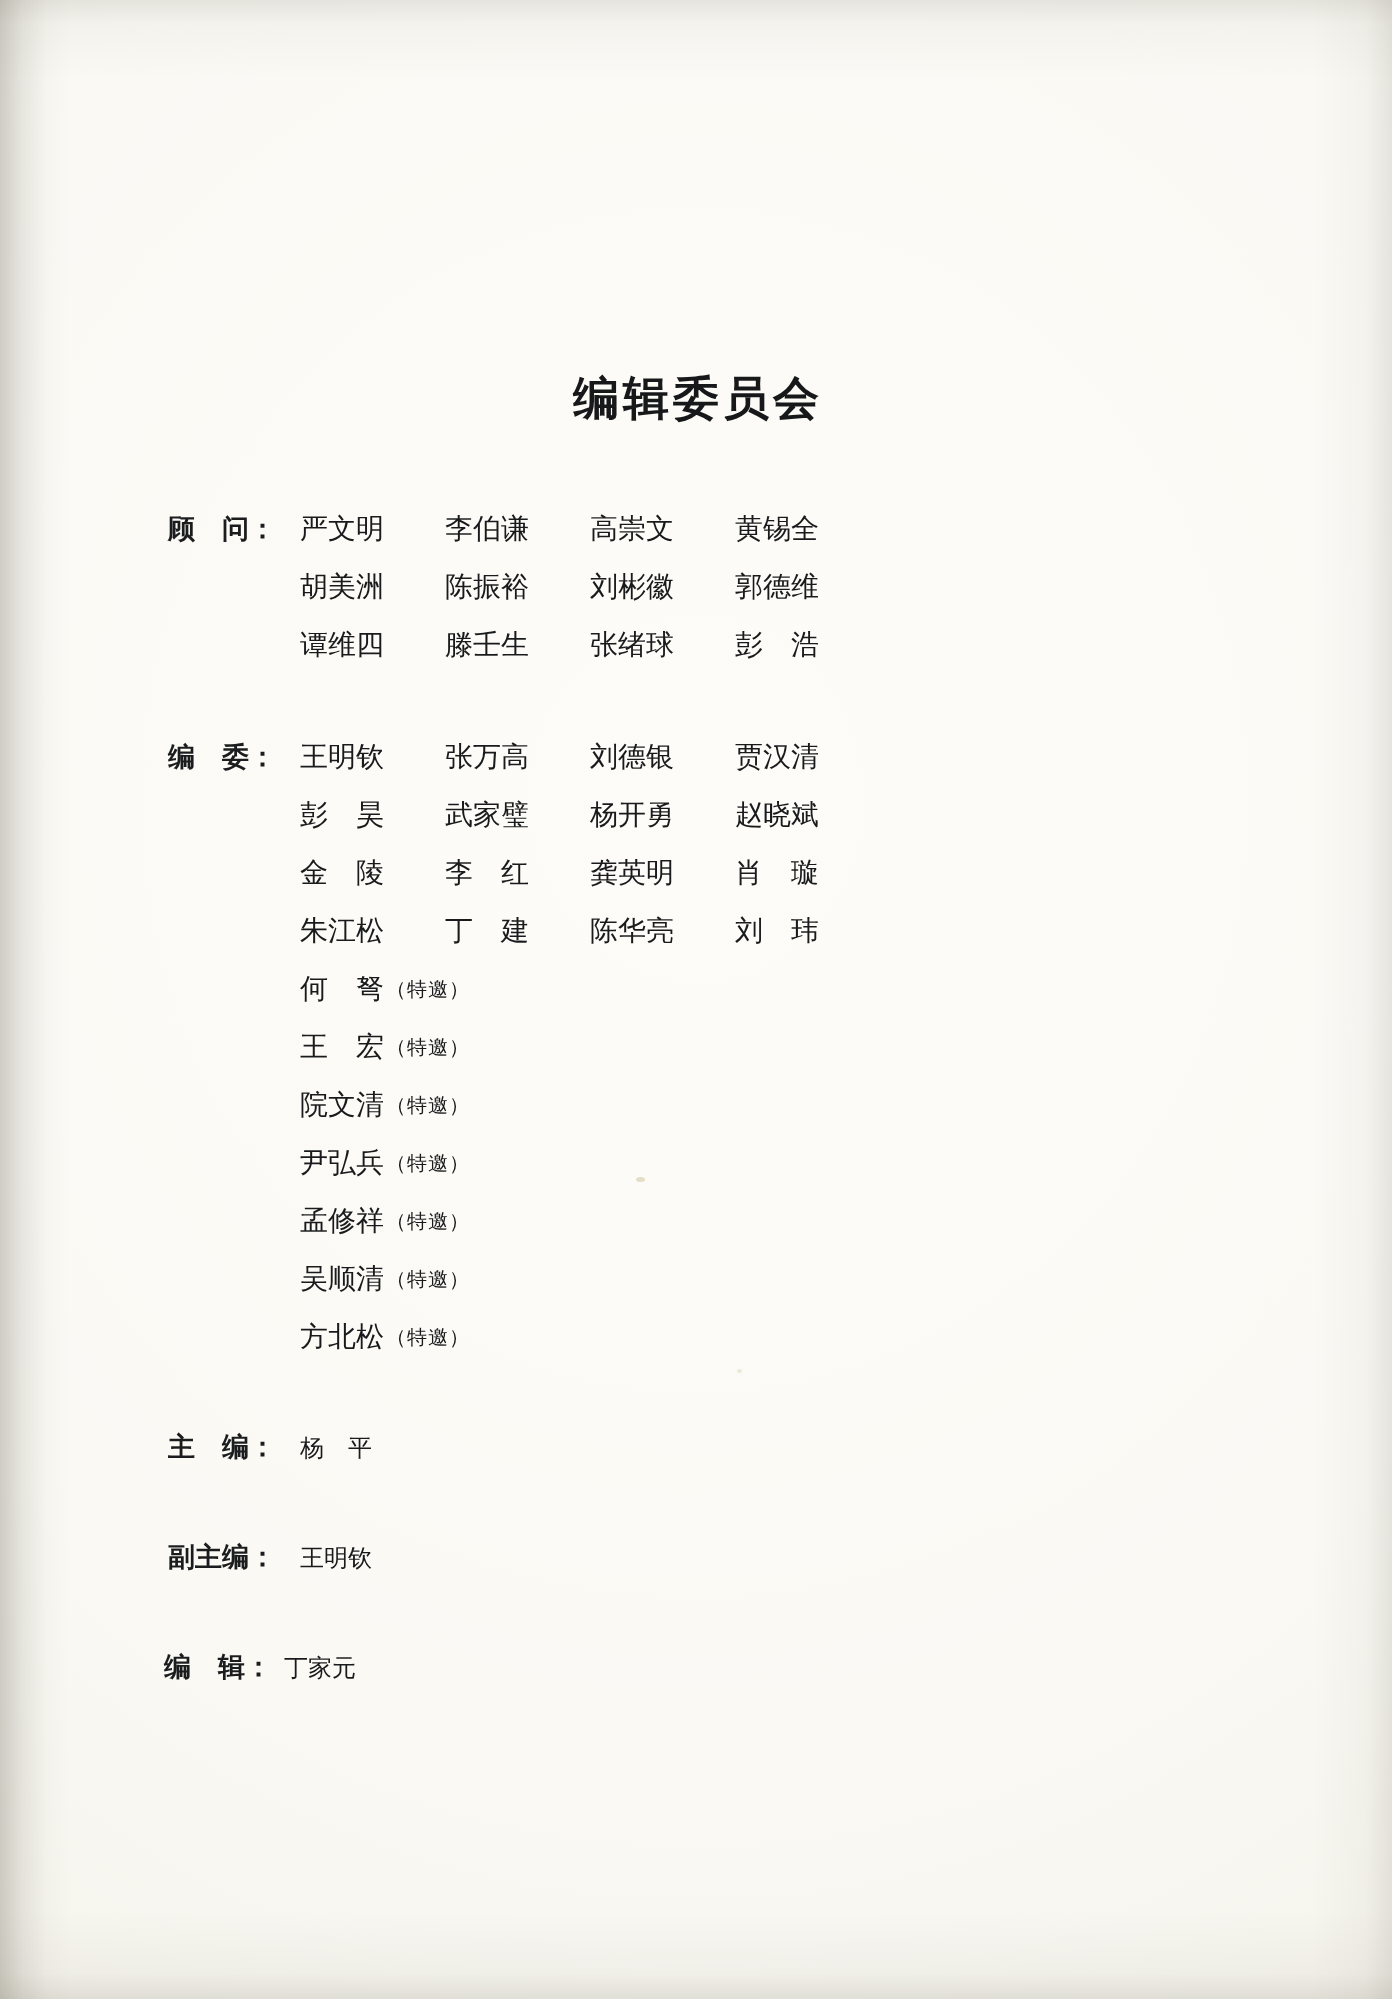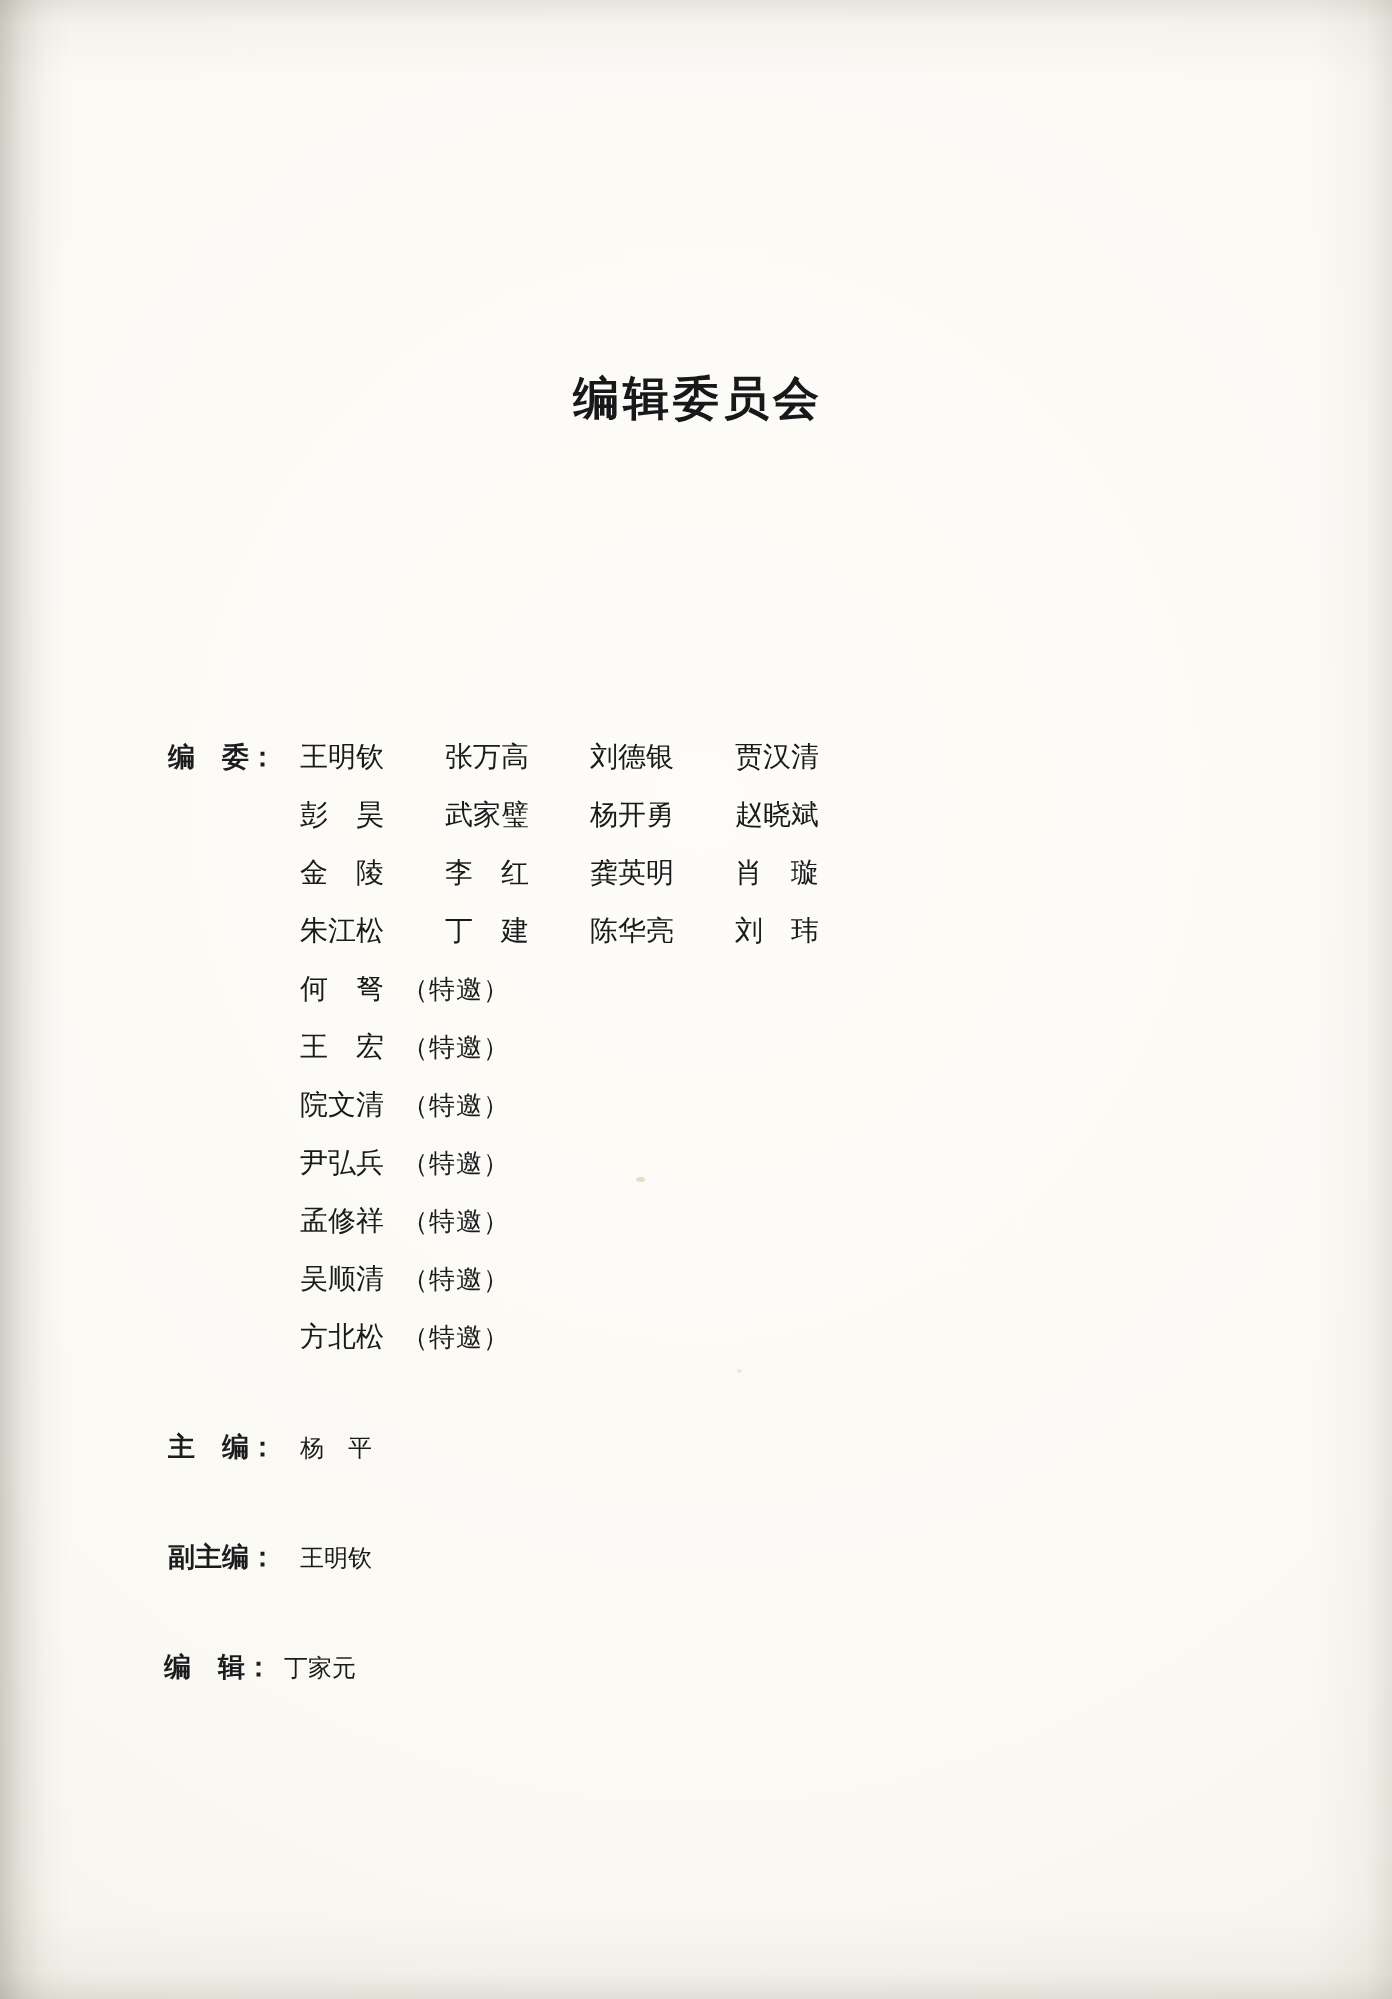--- a/index.html
+++ b/index.html
@@ -102,24 +102,24 @@
     font-family: "DejaVu Serif", "Liberation Serif", serif;
   }
   .single-row {
     display: flex;
     line-height: 58px;
     height: 58px;
     white-space: nowrap;
   }
   .single-row .name-cell { width: auto; flex: 0 0 auto; }
   .invite {
-    font-size: 26px;
+    font-size: 20px;
     color: #191a1c;
     letter-spacing: 1px;
-    margin-left: 18px;
+    margin-left: 2px;
   }
 
   .simple-row {
     display: flex;
     align-items: baseline;
   }
   .simple-value {
     font-size: 24px;
     color: #191a1c;
     letter-spacing: 0px;
@@ -144,20 +144,43 @@
 </head>
 <body>
 
 <div id="page">
   <div id="gutter"></div>
 
   <div id="content">
 
     <div class="title">编辑委员会</div>
 
+    <div class="section" id="sec-advisors">
+      <div class="sec-label">顾　问：</div>
+      <div class="sec-body">
+        <div class="name-row">
+          <div class="name-cell">严文明</div>
+          <div class="name-cell">李伯谦</div>
+          <div class="name-cell">高崇文</div>
+          <div class="name-cell">黄锡全</div>
+        </div>
+        <div class="name-row">
+          <div class="name-cell">胡美洲</div>
+          <div class="name-cell">陈振裕</div>
+          <div class="name-cell">刘彬徽</div>
+          <div class="name-cell">郭德维</div>
+        </div>
+        <div class="name-row">
+          <div class="name-cell">谭维四</div>
+          <div class="name-cell">滕壬生</div>
+          <div class="name-cell">张绪球</div>
+          <div class="name-cell">彭　浩</div>
+        </div>
+      </div>
+    </div>
 
     <div class="section" id="sec-editors">
       <div class="sec-label">编　委：</div>
       <div class="sec-body">
         <div class="name-row">
           <div class="name-cell">王明钦</div>
           <div class="name-cell">张万高</div>
           <div class="name-cell">刘德银</div>
           <div class="name-cell">贾汉清</div>
         </div>

